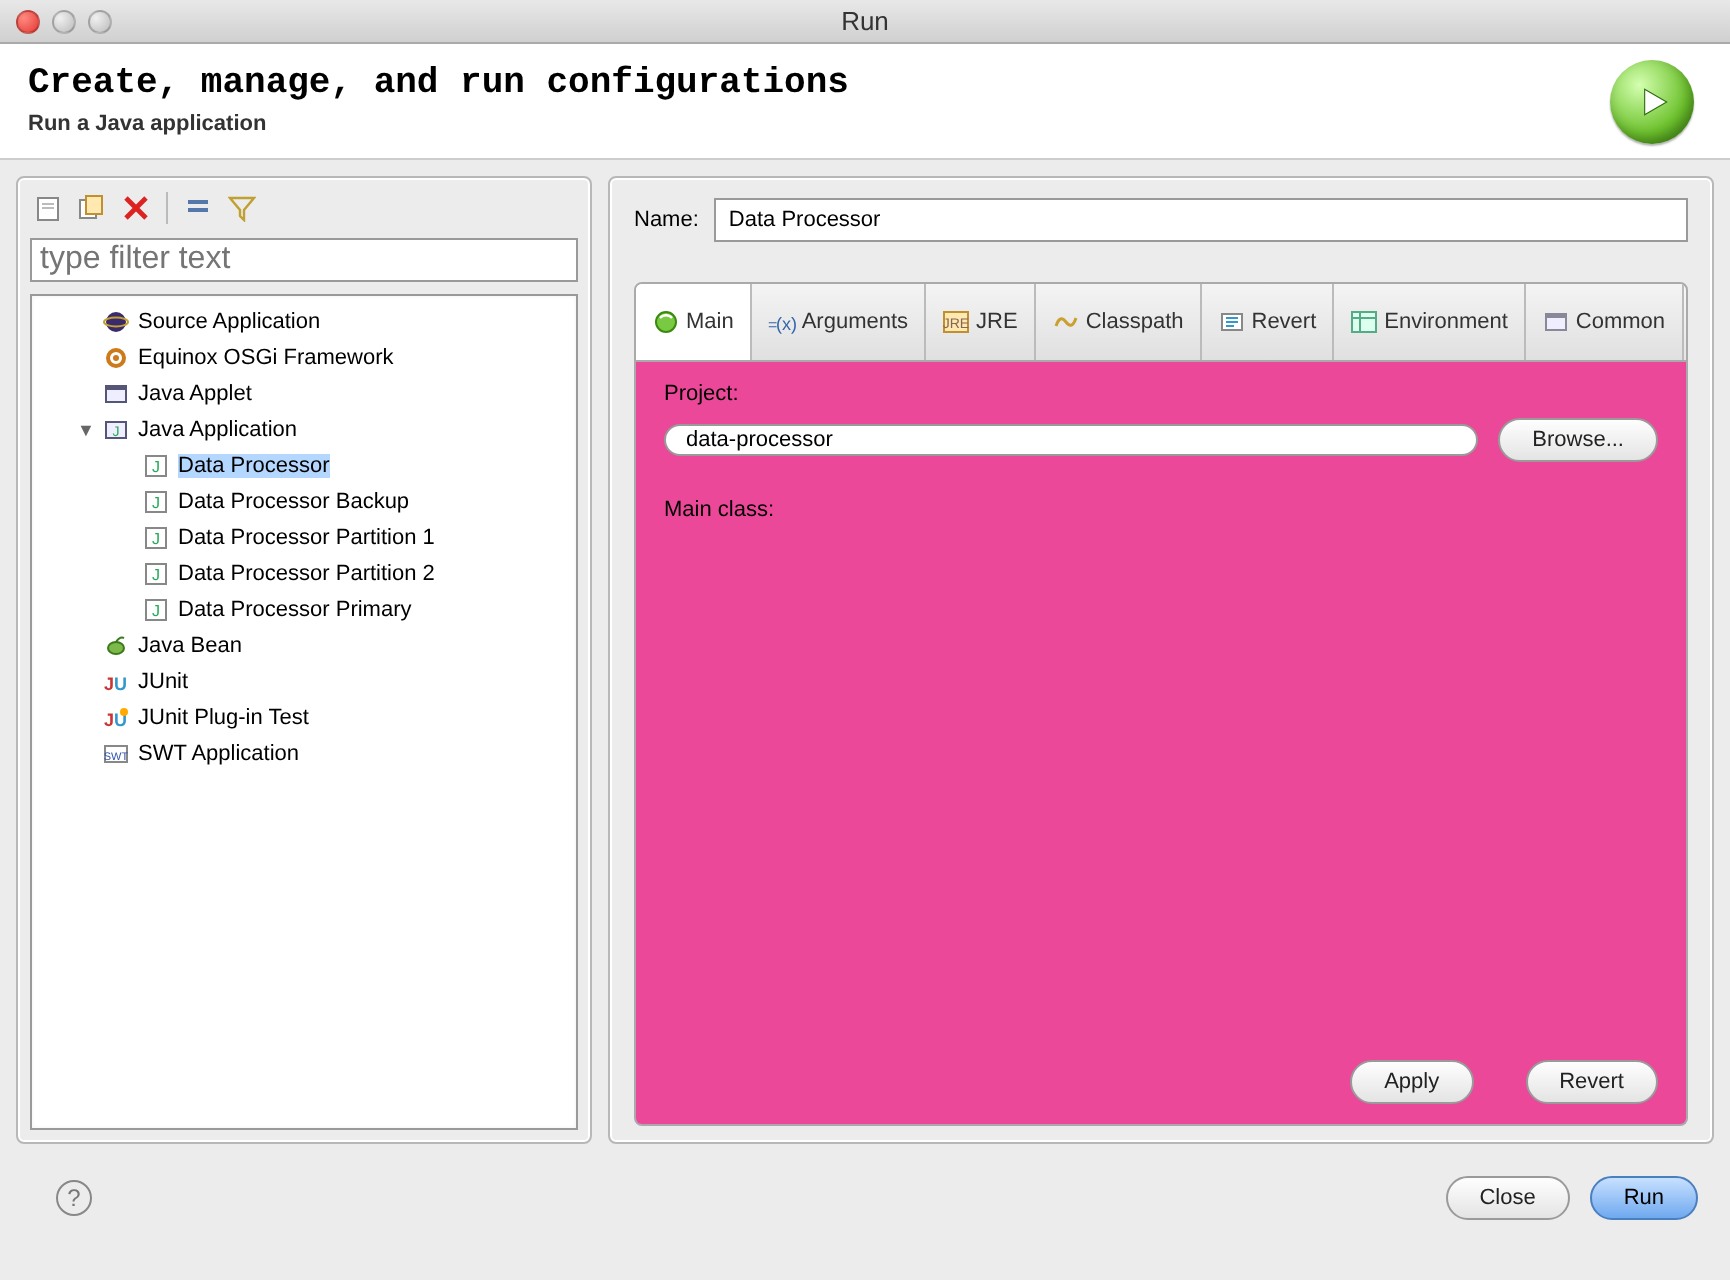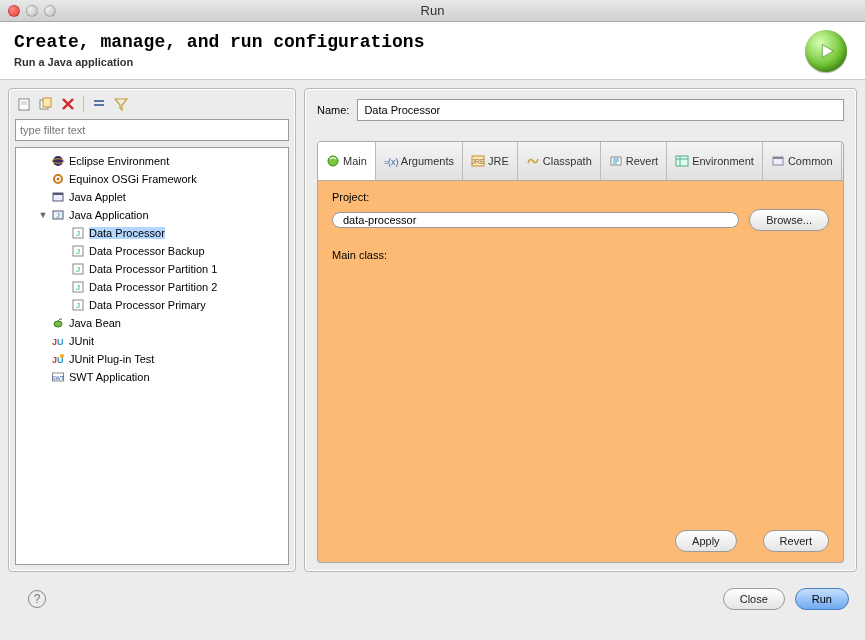--- a/index.html
+++ b/index.html
@@ -15,39 +15,39 @@
 .header .sub { font-size: 11px; color: #333; font-weight: bold; }
 .header .run-orb { position: absolute; right: 18px; top: 8px; width: 42px; height: 42px; border-radius: 50%; background: radial-gradient(circle at 35% 30%, #d4ffb0, #6ec22e 60%, #3a8a0f); box-shadow: inset -2px -3px 6px rgba(0,0,0,0.25), 0 1px 1px rgba(0,0,0,0.3); display:flex; align-items:center; justify-content:center; }
 .header .run-orb svg { width: 22px; height: 22px; }
 .body { display: flex; padding: 8px; gap: 8px; height: 500px; }
 .panel { background: #ececec; border: 1px solid #b8b8b8; border-radius: 4px; box-shadow: inset 0 0 0 1px #fff; }
 .left { width: 288px; display: flex; flex-direction: column; }
 .toolbar { padding: 6px 6px 4px; display: flex; gap: 4px; align-items: center; }
 .tb-btn { width: 18px; height: 18px; display: flex; align-items: center; justify-content: center; font-size: 12px; color: #444; }
 .tb-sep { width: 1px; height: 16px; background: #bbb; margin: 0 2px; }
 .filter { margin: 2px 6px 6px; }
-.filter input { width: 100%; height: 22px; border: 1px solid #9a9a9a; padding: 2px 4px; font-size: 11px; background: #fff; }
+.filter input { width: 100%; height: 22px; border: 1px solid #9a9a9a; padding: 2px 4px; font-size: 16px; background: #fff; }
 .tree-wrap { margin: 0 6px 6px; flex: 1; background: #fff; border: 1px solid #9a9a9a; overflow: auto; box-shadow: inset 0 0 2px rgba(0,0,0,0.06); }
 .tree { padding: 4px 2px; }
 .tree .row { display: flex; align-items: center; height: 18px; padding-left: 4px; white-space: nowrap; }
 .tree .row .arrow { width: 14px; text-align: center; color: #666; font-size: 9px; }
 .tree .row .ic { width: 16px; height: 16px; display: flex; align-items: center; justify-content: center; margin-right: 3px; }
 .tree .row .lbl { font-size: 11px; }
 .tree .row.sel .lbl { background: #b4d7ff; }
 .tree .row.l1 { padding-left: 18px; }
 .tree .row.l2 { padding-left: 52px; }
 .right { flex: 1; display: flex; flex-direction: column; padding: 10px 12px 8px; }
 .namerow { display: flex; align-items: center; gap: 8px; margin-bottom: 20px; }
 .namerow label { font-size: 11px; }
 .namerow input { flex: 1; height: 22px; border: 1px solid #9a9a9a; padding: 2px 6px; font-size: 11px; background: #fff; }
 .tabs { display: flex; border-bottom: 1px solid #aaa; background: linear-gradient(#f8f8f8,#e6e6e6); border-radius: 4px 4px 0 0; border: 1px solid #aaa; height: 40px; align-items: stretch; overflow:hidden; }
 .tab { display: flex; align-items: center; gap: 3px; padding: 0 8px; font-size: 11px; border-right: 1px solid #bbb; color: #333; background: linear-gradient(#f4f4f4,#e0e0e0); }
 .tab.active { background: #fff; }
 .tab .tic { width: 14px; height: 14px; display: flex; align-items:center; justify-content:center; }
-.tabbody { flex: 1; border: 1px solid #aaa; border-top: none; background: #fdba74; border-radius: 0 0 4px 4px; padding: 10px 14px; display: flex; flex-direction: column; }
+.tabbody { flex: 1; border: 1px solid #aaa; border-top: none; background: #ec4899; border-radius: 0 0 4px 4px; padding: 10px 14px; display: flex; flex-direction: column; }
 .group { margin-bottom: 18px; }
 .group > label { display: block; margin-bottom: 6px; font-size: 11px; }
 .fieldrow { display: flex; gap: 10px; align-items: center; }
 .fieldrow input { flex: 1; height: 16px; border: 1px solid #9a9a9a; border-radius: 10px; padding: 2px 10px; font-size: 11px; background: #fff; }
 .mac-btn { height: 22px; padding: 0 16px; border: 1px solid #9a9a9a; border-radius: 11px; background: linear-gradient(#fefefe,#e4e4e4); font-size: 11px; color: #222; cursor: pointer; }
 .mac-btn.default { background: linear-gradient(#c7e0ff,#6fa9ef); border-color: #4a7fc0; color: #000; }
 .spacer { flex: 1; }
 .right-footer { display: flex; justify-content: flex-end; gap: 26px; margin-top: 8px; }
 .dialog-footer { display: flex; justify-content: flex-end; align-items: center; gap: 10px; padding: 8px 16px 14px; }
 .help { width: 18px; height: 18px; border: 1.5px solid #888; border-radius: 50%; display:flex; align-items:center; justify-content:center; color:#777; margin-right: auto; margin-left: 12px; font-size: 12px; }
@@ -116,21 +116,21 @@
     <div class="tree-wrap">
       <div class="tree" id="tree">
           <div class="row l1">
             <span class="arrow"></span>
             <span class="ic">
               <svg width="14" height="14">
                 <circle cx="7" cy="7" r="5" fill="#3b2a6b"></circle>
                 <ellipse cx="7" cy="7" rx="6" ry="2.2" fill="none" stroke="#c4a030" stroke-width="1"></ellipse>
               </svg>
             </span>
-            <span class="lbl">Eclipse Environment</span>
+            <span class="lbl">Source Application</span>
           </div>
           <div class="row l1">
             <span class="arrow"></span>
             <span class="ic">
               <svg width="14" height="14">
                 <circle cx="7" cy="7" r="4" fill="#fff" stroke="#cc7a1a" stroke-width="2"></circle>
                 <circle cx="7" cy="7" r="1.5" fill="#cc7a1a"></circle>
               </svg>
             </span>
             <span class="lbl">Equinox OSGi Framework</span>

